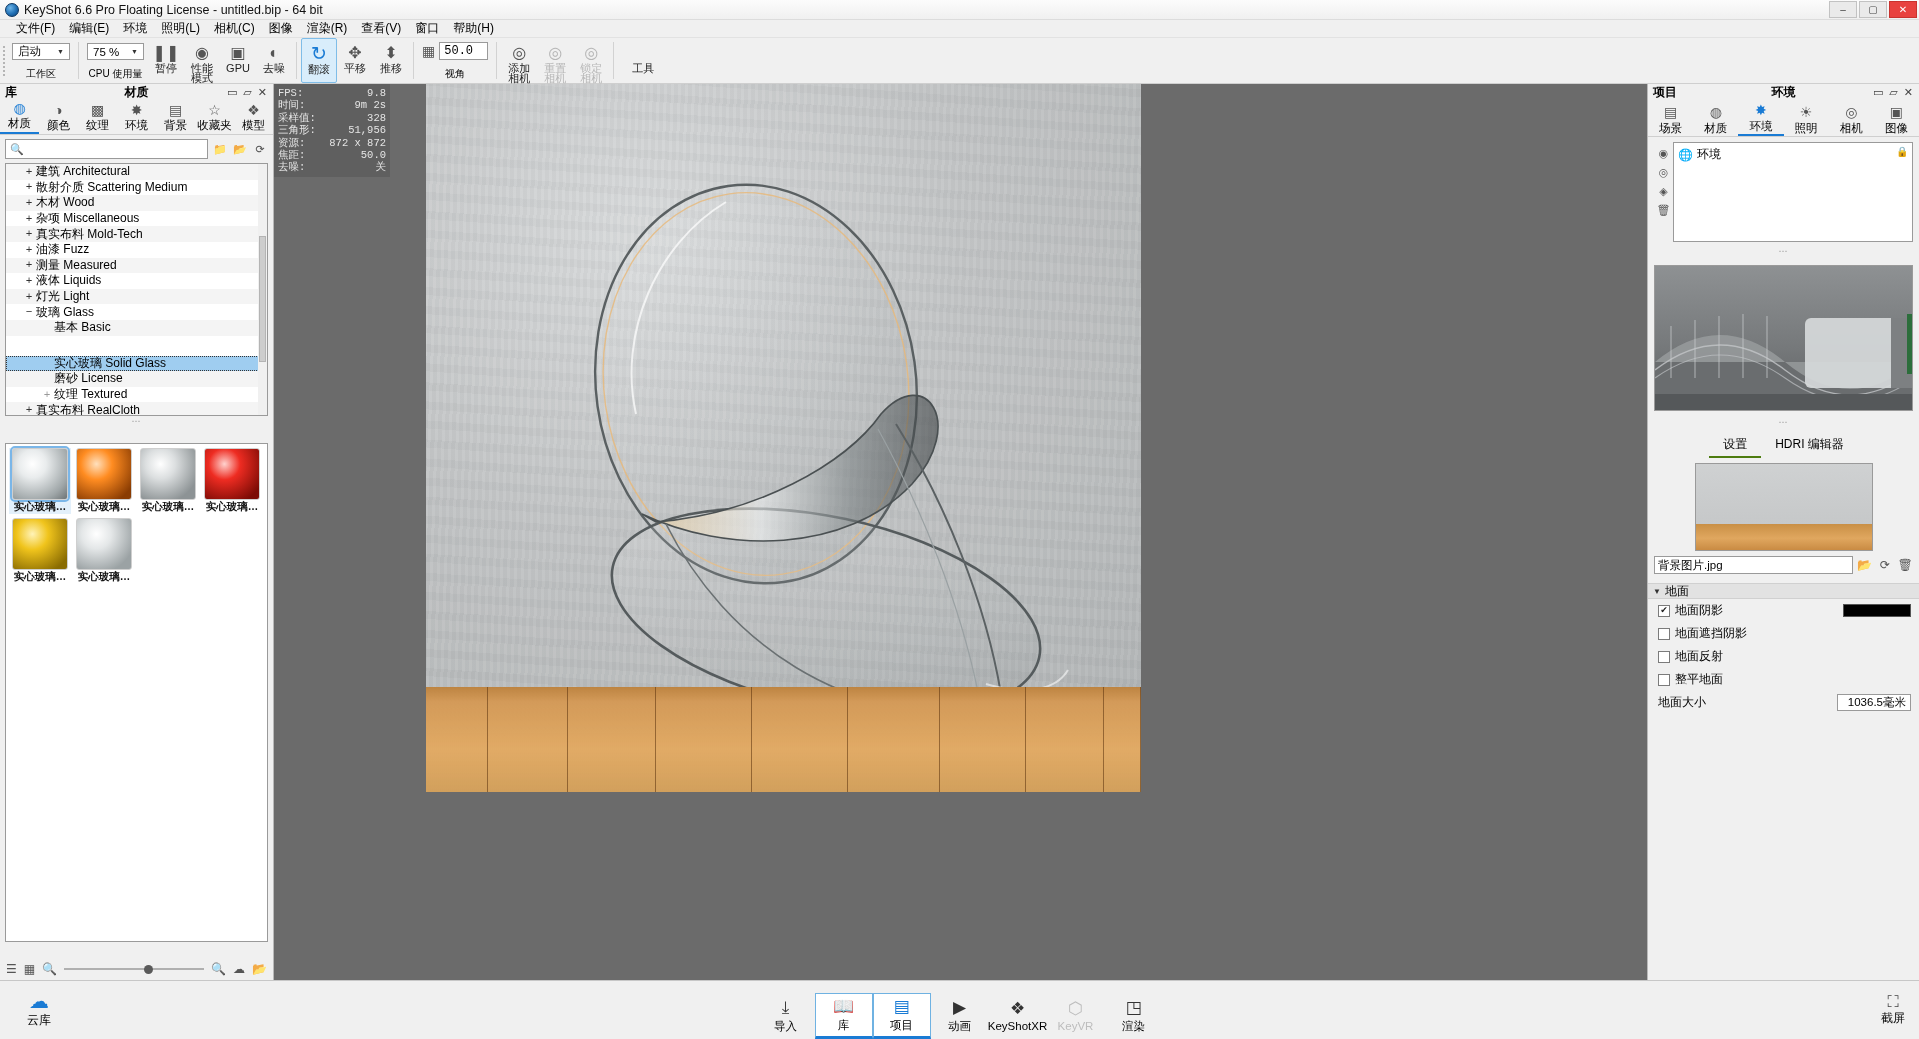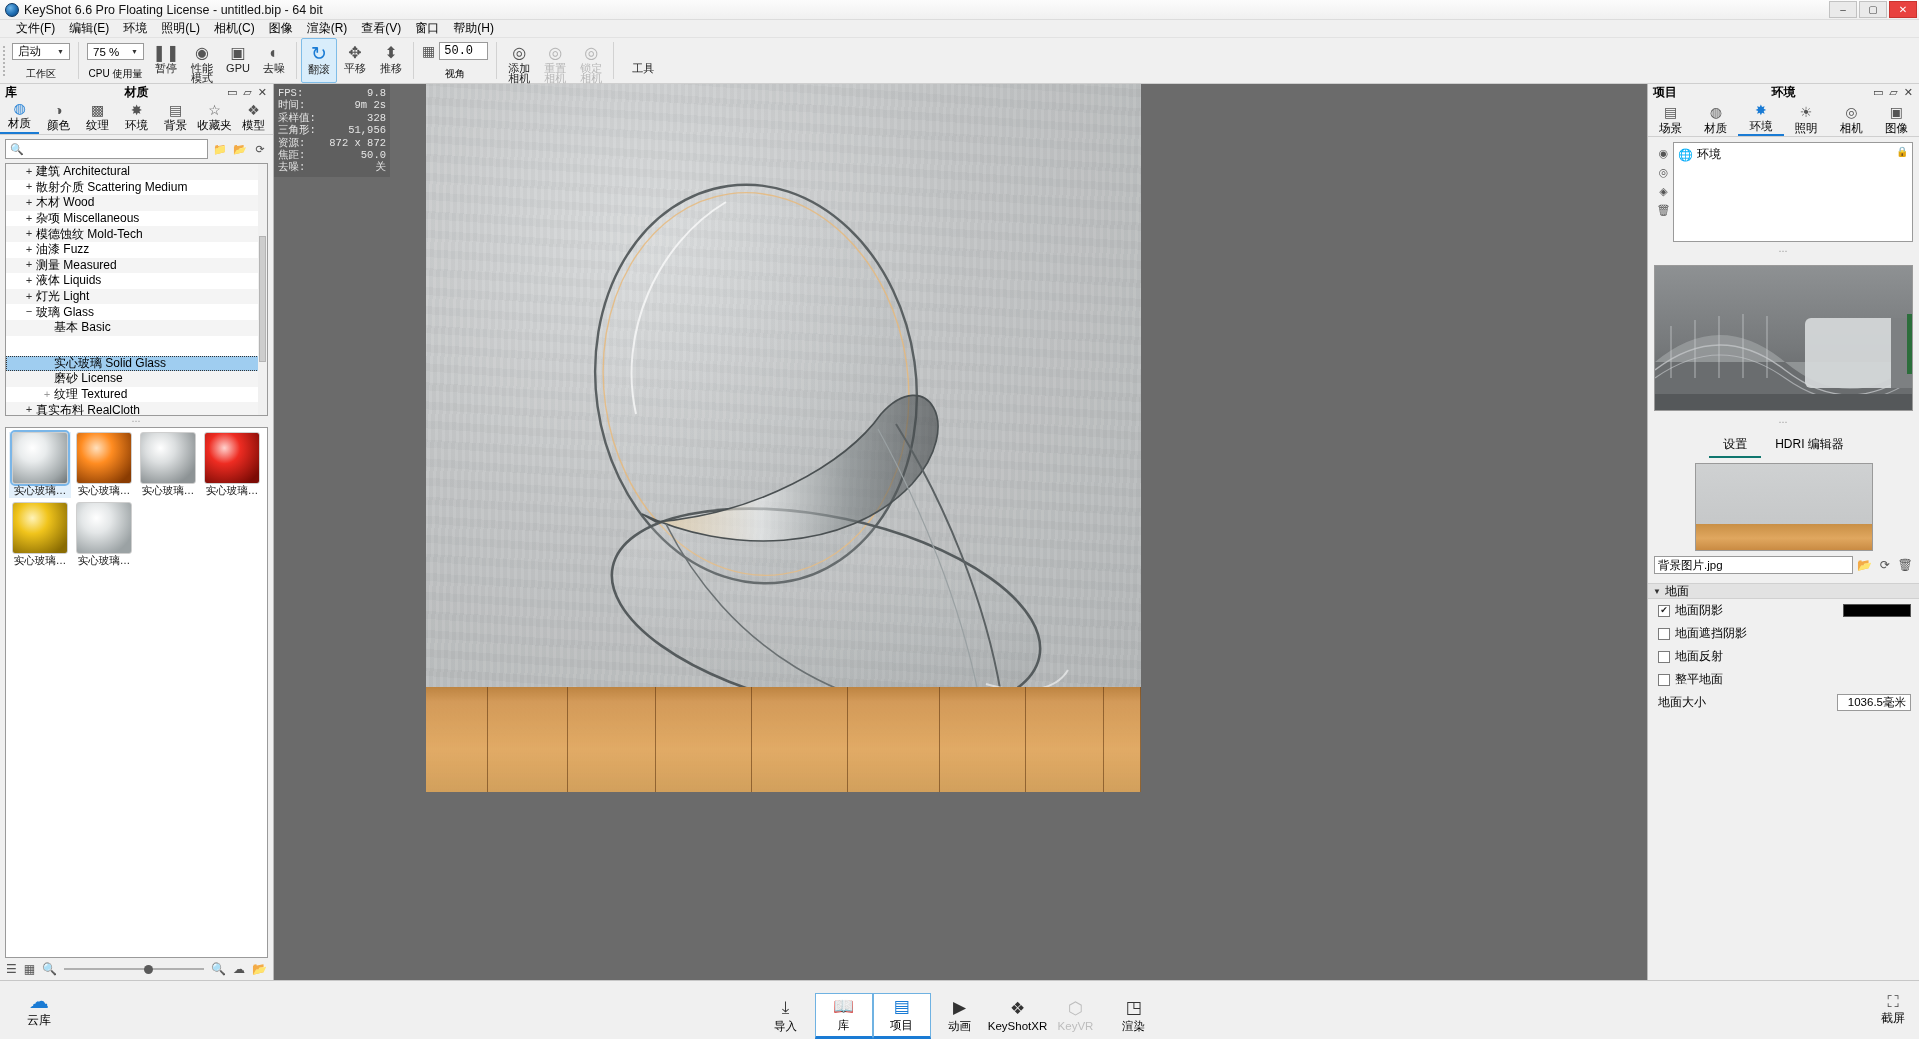--- a/index.html
+++ b/index.html
@@ -74,22 +74,22 @@
   #tree{ margin:0 5px; border:1px solid #9a9a9a; background:#fff; height:253px; overflow:hidden; position:relative;}
   .trow{ height:15.6px; display:flex; align-items:center; font-size:12px; padding-left:16px; white-space:nowrap;}
   .trow:nth-child(odd){ background:#f4f4f4;}
   .trow .exp{ width:14px; text-align:center; color:#333; font-size:11px; font-family:"Liberation Mono",monospace;}
   .trow.child{ padding-left:34px; }
   .trow.child .exp{ color:#999; }
   .trow.sel{ background:#9fcdf0; outline:1px dotted #333; outline-offset:-1px;margin-top:20px;}
   #treescroll{ position:absolute; right:0; top:0; width:9px; height:100%; background:#f0f0f0;}
   #treescroll .thumb{ position:absolute; top:72px; left:1px; width:7px; height:126px; background:#cdcdcd; border:1px solid #b4b4b4;}
   .dots{ text-align:center; color:#9a9a9a; font-size:9px; letter-spacing:1px; height:11px;}
-  #swatches{ flex:1; margin:0 5px; border:1px solid #9a9a9a; background:#fff; padding:4px 2px;
-     display:flex; flex-wrap:wrap; align-content:flex-start; overflow:hidden;}
+  #swatches{ flex:1; margin:16px 5px; border:1px solid #9a9a9a; background:#fff; padding:4px 2px;
+     display:flex; flex-wrap:wrap; align-content:flex-start; overflow:hidden;font-weight:bold;}
   .sw{ width:62px; margin:0 1px 4px 1px; display:flex; flex-direction:column; align-items:center; cursor:default;}
   .sw .img{ width:56px; height:52px; border:1px solid #cfcfcf; }
   .sw .cap{ font-size:10.5px; color:#111; width:62px; text-align:center; overflow:hidden;
      text-overflow:ellipsis; white-space:nowrap;}
   .sw.act .img{ outline:2px solid #7ab6e8;}
   .sw.act{ background:#e3f0fb;}
   #libfoot{ height:22px; display:flex; align-items:center; gap:7px; padding:0 6px; }
   #libfoot .fic{ font-size:12px; color:#555; cursor:default;}
   #libfoot .slider{ flex:1; height:14px; display:flex; align-items:center; position:relative;}
   #libfoot .slider .track{ height:2px; background:#b0b0b0; width:100%;}
@@ -126,21 +126,21 @@
   #envtree{ display:flex; margin:5px 6px 0 6px; height:100px;}
   #envtreetools{ width:19px; display:flex; flex-direction:column; align-items:center; gap:6px; padding-top:5px;}
   #envtreetools .t{ font-size:11px; color:#555; cursor:default;}
   #envtreelist{ flex:1; border:1px solid #9a9a9a; background:#fff; position:relative;}
   #envtreelist .row{ display:flex; align-items:center; gap:4px; padding:3px 4px; font-size:12px;}
   #envtreelist .lockcol{ position:absolute; right:3px; top:3px; font-size:10px; color:#666;}
   #hdripreview{ margin:8px 6px 0 6px; height:146px; border:1px solid #9a9a9a; position:relative; overflow:hidden;
      background:linear-gradient(#8d8f90,#6e7072); }
   #settabs{ display:flex; justify-content:center; gap:0px; margin-top:6px; }
   .stab{ padding:2px 14px 3px 14px; font-size:12px; cursor:default; }
-  .stab.act{ border-bottom:2px solid #0f766e;text-align:right;}
+  .stab.act{ border-bottom:2px solid #4d7c0f;text-align:right;}
   #bgpreview{ margin:5px auto 0 auto; width:178px; height:88px; border:1px solid #9a9a9a; overflow:hidden;
      background:linear-gradient(#cfd1d2 0%, #c6c8c9 70%, #b9bbbc 72%); position:relative;}
   #bgpreview .pfloor{ position:absolute; left:0;right:0;bottom:0;height:26px;
      background:linear-gradient(#c98f45,#e0a75f 55%,#c98b43);}
   #bgfile{ display:flex; align-items:center; gap:4px; margin:5px 6px 0 6px; }
   #bgfile .fld{ flex:1; height:18px; border:1px solid #9a9a9a; background:#fff; font-size:11.5px;
      display:flex; align-items:center; padding:0 3px;}
   #bgfile .b{ width:16px; text-align:center; font-size:12px; color:#555; cursor:default;}
   .grouphdr{ margin-top:9px; height:16px; background:#e2e2e2; border-top:1px solid #d0d0d0; border-bottom:1px solid #d0d0d0;
      display:flex; align-items:center; gap:4px; padding-left:5px; font-size:12px;}
@@ -360,21 +360,21 @@
       <div class="trow">
           <span class="exp">+</span>
           <span>木材 Wood</span>
         </div>
       <div class="trow">
           <span class="exp">+</span>
           <span>杂项 Miscellaneous</span>
         </div>
       <div class="trow">
           <span class="exp">+</span>
-          <span>模德蚀纹 Mold-Tech</span>
+          <span>真实布料 Mold-Tech</span>
         </div>
       <div class="trow">
           <span class="exp">+</span>
           <span>油漆 Fuzz</span>
         </div>
       <div class="trow">
           <span class="exp">+</span>
           <span>测量 Measured</span>
         </div>
       <div class="trow">

